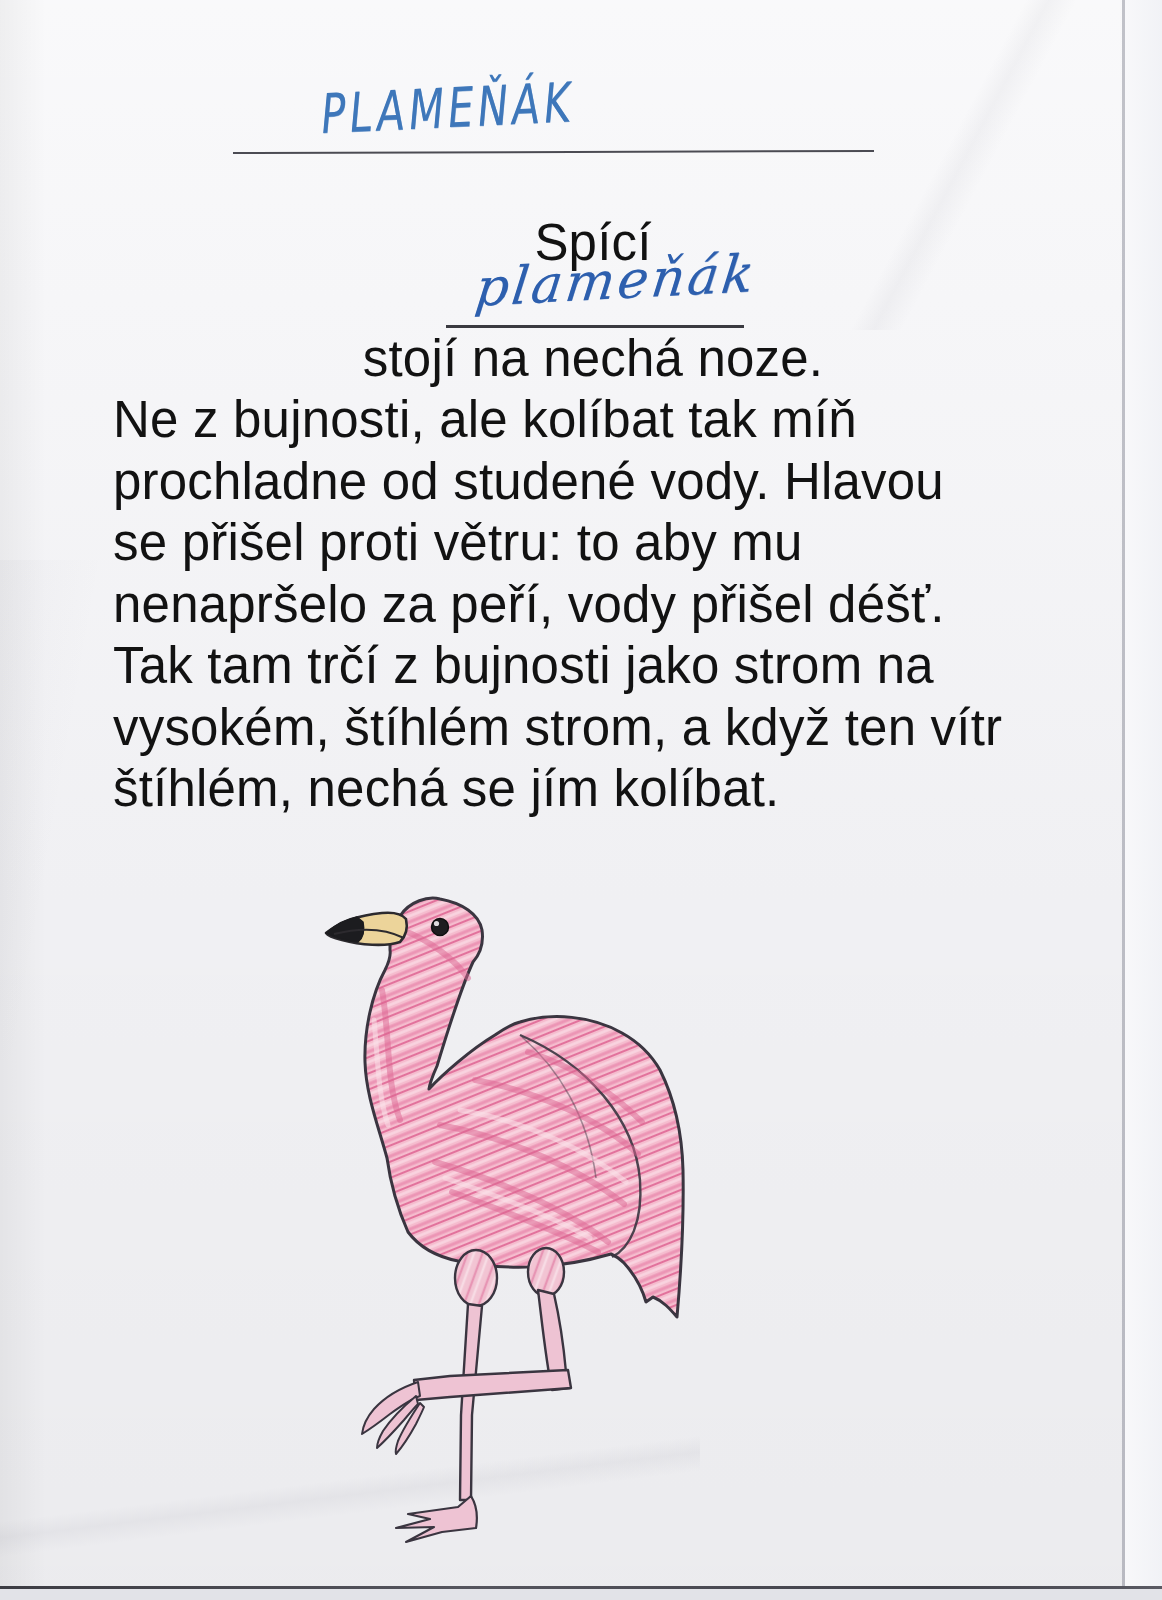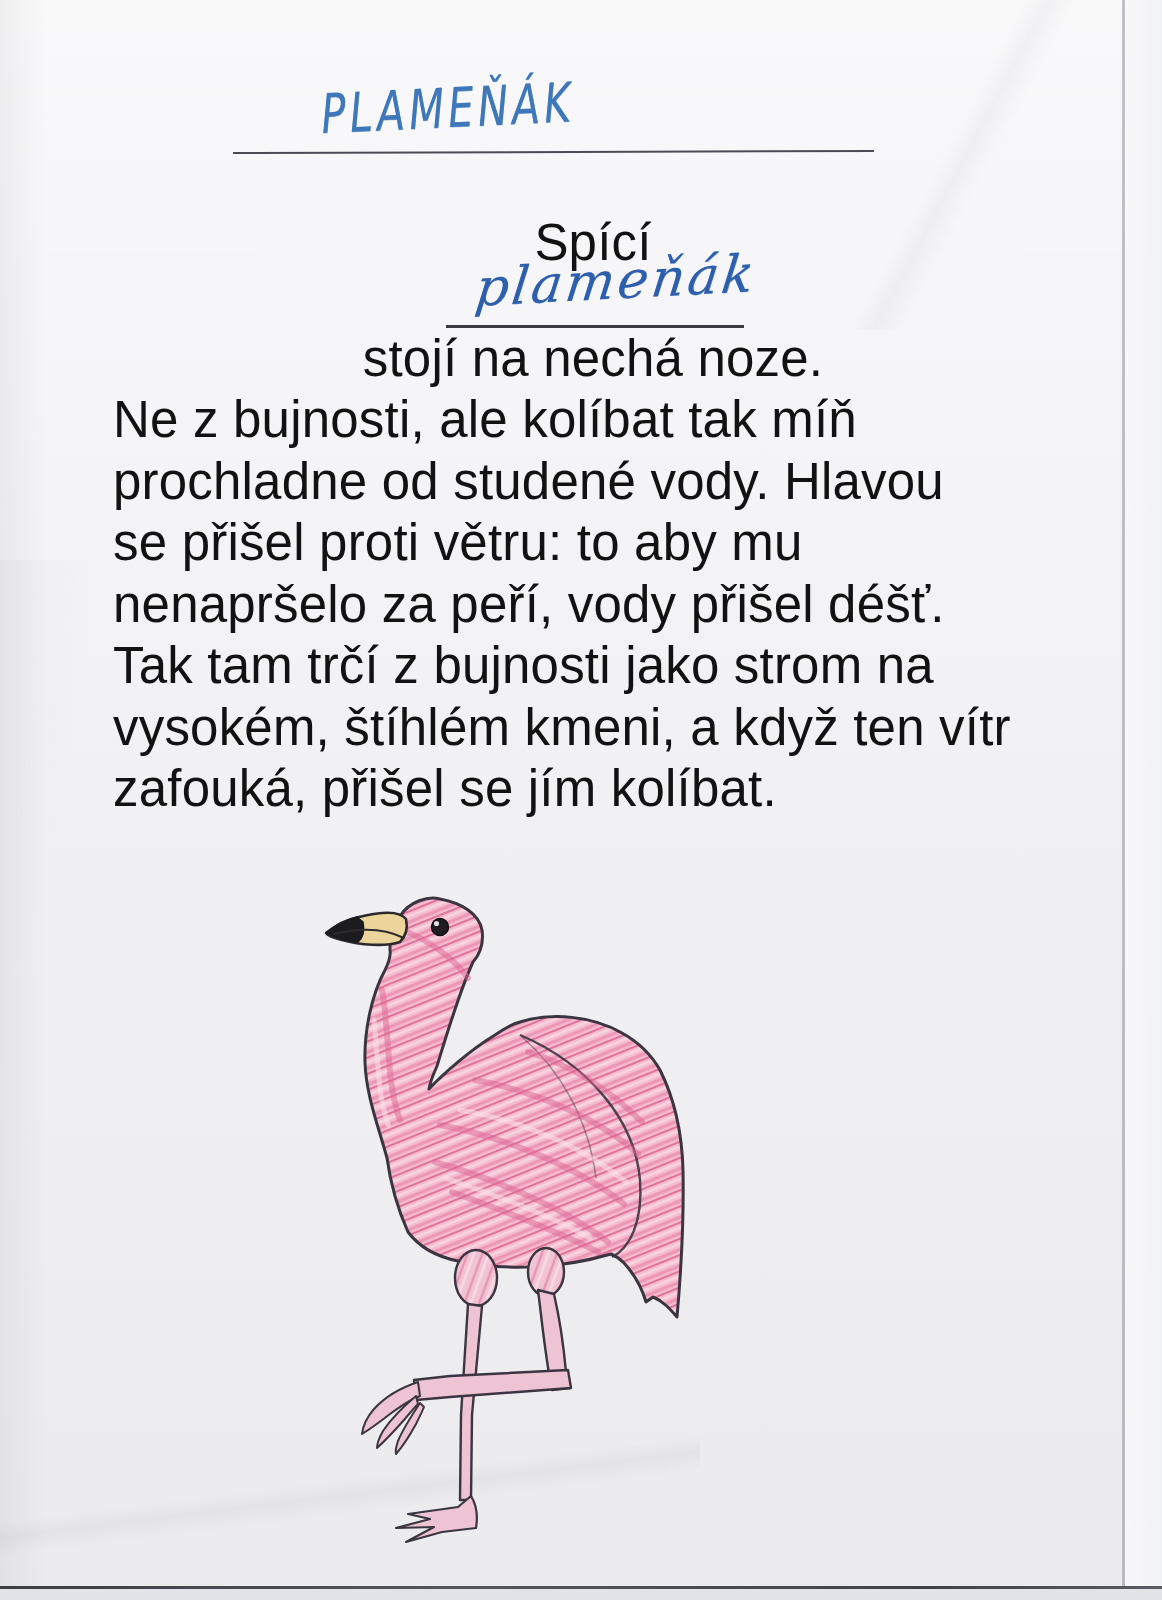--- a/index.html
+++ b/index.html
@@ -106,22 +106,22 @@
       <span class="blank-wrap">
         <span class="hand-word">plameňák</span>
       </span>
       <span>stojí na nechá noze.</span>
     </div>
     <div class="pline">Ne z bujnosti, ale kolíbat tak míň</div>
     <div class="pline">prochladne od studené vody. Hlavou</div>
     <div class="pline">se přišel proti větru: to aby mu</div>
     <div class="pline">nenapršelo za peří, vody přišel déšť.</div>
     <div class="pline">Tak tam trčí z bujnosti jako strom na</div>
-    <div class="pline">vysokém, štíhlém kmeni, a když ten vítr</div>
-    <div class="pline">zafouká, přišel se jím kolíbat.</div>
+    <div class="pline">vysokém, štíhlém strom, a když ten vítr</div>
+    <div class="pline">štíhlém, nechá se jím kolíbat.</div>
   </div>
 
   <svg class="drawing" viewBox="0 0 430 700" aria-hidden="true">
     <defs>
       <pattern id="crayon" width="15" height="15" patternUnits="userSpaceOnUse" patternTransform="rotate(-22)">
         <rect width="15" height="15" fill="#f5bcce"></rect>
         <line x1="0" y1="3" x2="15" y2="3" stroke="#ec95b5" stroke-width="3.2"></line>
         <line x1="0" y1="8" x2="15" y2="8" stroke="#e2729c" stroke-width="2.0"></line>
         <line x1="0" y1="12.5" x2="15" y2="12.5" stroke="#f9d4e0" stroke-width="2.6"></line>
       </pattern>

